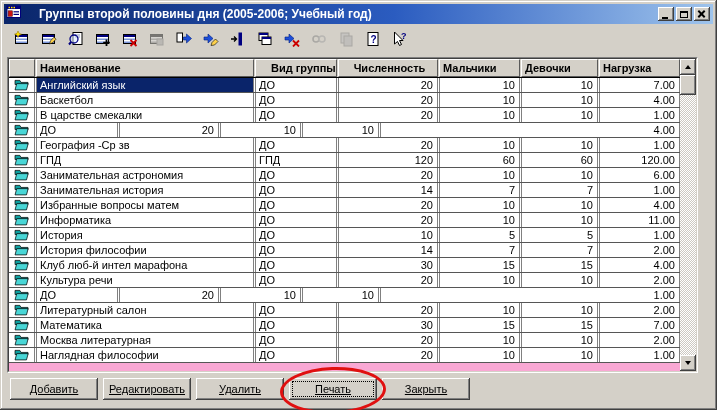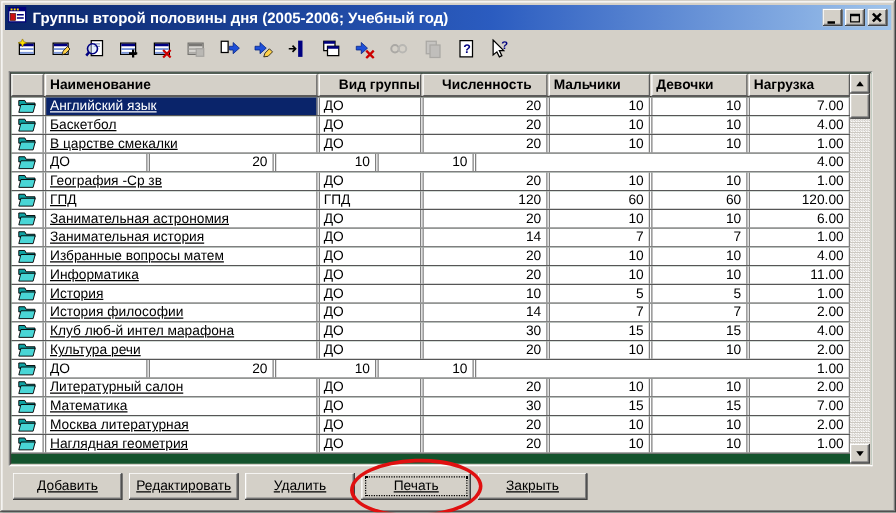--- a/index.html
+++ b/index.html
@@ -3,51 +3,51 @@
 <meta charset="utf-8">
 <style>
   html,body{margin:0;padding:0;background:#fff;}
   body{width:717px;height:410px;font-family:"Liberation Sans",sans-serif;-webkit-font-smoothing:none;}
   .window{position:relative;width:717px;height:410px;background:#d4d0c8;
     box-shadow:inset -1px -1px 0 #404040,inset 1px 1px 0 #d4d0c8,inset -2px -2px 0 #808080,inset 2px 2px 0 #fff;
     overflow:hidden;}
   
   .titlebar{position:absolute;left:4px;top:4px;right:4px;height:20px;
     background:linear-gradient(90deg,#0a2569 0%,#2b5cc0 55%,#9fc4ec 100%);
-    display:flex;align-items:center;padding:0 2px;gap:3px;}
+    display:flex;align-items:center;padding:0 2px;gap:16px;}
   .title-text{flex:1;color:#fff;font-weight:bold;font-size:12px;white-space:nowrap;overflow:hidden;padding-left:1px;}
   .tb-btns{display:flex;gap:2px;align-items:center;padding-right:1px;}
   .tbb{width:16px;height:14px;background:#d4d0c8;border:none;padding:0;position:relative;
     box-shadow:inset -1px -1px 0 #404040,inset 1px 1px 0 #fff,inset -2px -2px 0 #808080,inset 2px 2px 0 #d4d0c8;
     display:flex;align-items:center;justify-content:center;}
   .glyph-min{width:6px;height:2px;background:#000;margin-top:7px;margin-right:2px;}
   .glyph-max{width:8px;height:7px;border:1px solid #000;border-top:2px solid #000;box-sizing:border-box;}
   .glyph-x1,.glyph-x2{position:absolute;width:9px;height:2px;background:#000;top:6px;left:3px;}
   .glyph-x1{transform:rotate(45deg);} .glyph-x2{transform:rotate(-45deg);}
   
   .toolbar{position:absolute;left:6px;top:27px;right:6px;height:28px;display:flex;gap:11px;
     align-items:flex-start;padding:4px 0 0 8px;}
   .tool{width:16px;height:16px;display:inline-block;}
   .tool.disabled svg{filter:grayscale(1) opacity(.55) contrast(.7);}
   
   .grid-outer{position:absolute;left:7px;top:57px;width:691px;height:316px;
     border:1px solid;border-color:#808080 #fff #fff #808080;box-sizing:border-box;}
   .grid-inner{position:absolute;inset:0;border:1px solid;border-color:#404040 #d4d0c8 #d4d0c8 #404040;
-    background:#14532d;overflow:hidden;}
+    background:#f9a8d4;overflow:hidden;}
   .hdr-row{display:flex;height:19px;background:#d4d0c8;margin-right:16px;border-bottom:1px solid #000;box-sizing:border-box;}
   .hcell{box-sizing:border-box;border:1px solid;border-color:#fff #5a5a5a #5a5a5a #fff;background:#d4d0c8;
     font-weight:bold;font-size:11px;padding:2px 0 0 3px;white-space:nowrap;overflow:hidden;}
   .hcell + .hcell{margin-left:1px;}
   .row{display:flex;height:15px;box-sizing:border-box;border-bottom:1px solid #565656;background:#fff;}
   .cell{box-sizing:border-box;border-left:1px solid #808080;border-right:1px solid #808080;margin-right:1px;
     font-size:11px;line-height:13px;white-space:nowrap;overflow:hidden;}
   .cell:first-child{border-left:none;}
   .c-icon{width:26px;display:flex;align-items:center;justify-content:center;}
   .hc-icon{width:26px;}
-  .c-name{width:218px;padding:1px 2px 0 3px;text-decoration:underline;}
+  .c-name{width:218px;padding:1px 2px 0 3px;}
   .hc-name{width:218px;}
   .c-type{width:82px;padding:1px 0 0 3px;}
   .hc-type{width:82px;padding-left:15px;}
   .c-count{width:100px;} .hc-count{width:100px;text-align:center;}
   .c-boys{width:81px;}  .hc-boys{width:81px;}
   .c-girls{width:77px;} .hc-girls{width:77px;}
   .c-load{flex:1;margin-right:0;} .hc-load{flex:1;margin-left:1px;}
   .num{text-align:right;padding:1px 4px 0 0;}
   .row.selected .c-name{background:#0a246a;color:#fff;}
   .rows-wrap{margin-right:16px;}
@@ -470,21 +470,21 @@
             <span class="cell c-load num">2.00</span>
           </div>
 
           <div class="row">
             <span class="cell c-icon">
               <svg viewBox="0 0 16 13" width="15" height="12">
                 <path d="M1 1.5 h5.2 l1.2 2.2 H15 v2.3 H1 Z" fill="#0ea2a2" stroke="#000" stroke-width="0.8"></path>
                 <path d="M1 11.8 L2.8 5 H15.2 L13.4 11.8 Z" fill="#49d6d6" stroke="#000" stroke-width="0.8"></path>
               </svg>
             </span>
-            <span class="cell c-name">Наглядная геометрия</span>
+            <span class="cell c-name">Наглядная философии</span>
             <span class="cell c-type">ДО</span>
             <span class="cell c-count num">20</span>
             <span class="cell c-boys num">10</span>
             <span class="cell c-girls num">10</span>
             <span class="cell c-load num">1.00</span>
           </div>
         </div>
       <div class="vscroll">
         <button class="sbtn sb-up">
             <span class="tri tri-up"></span>

